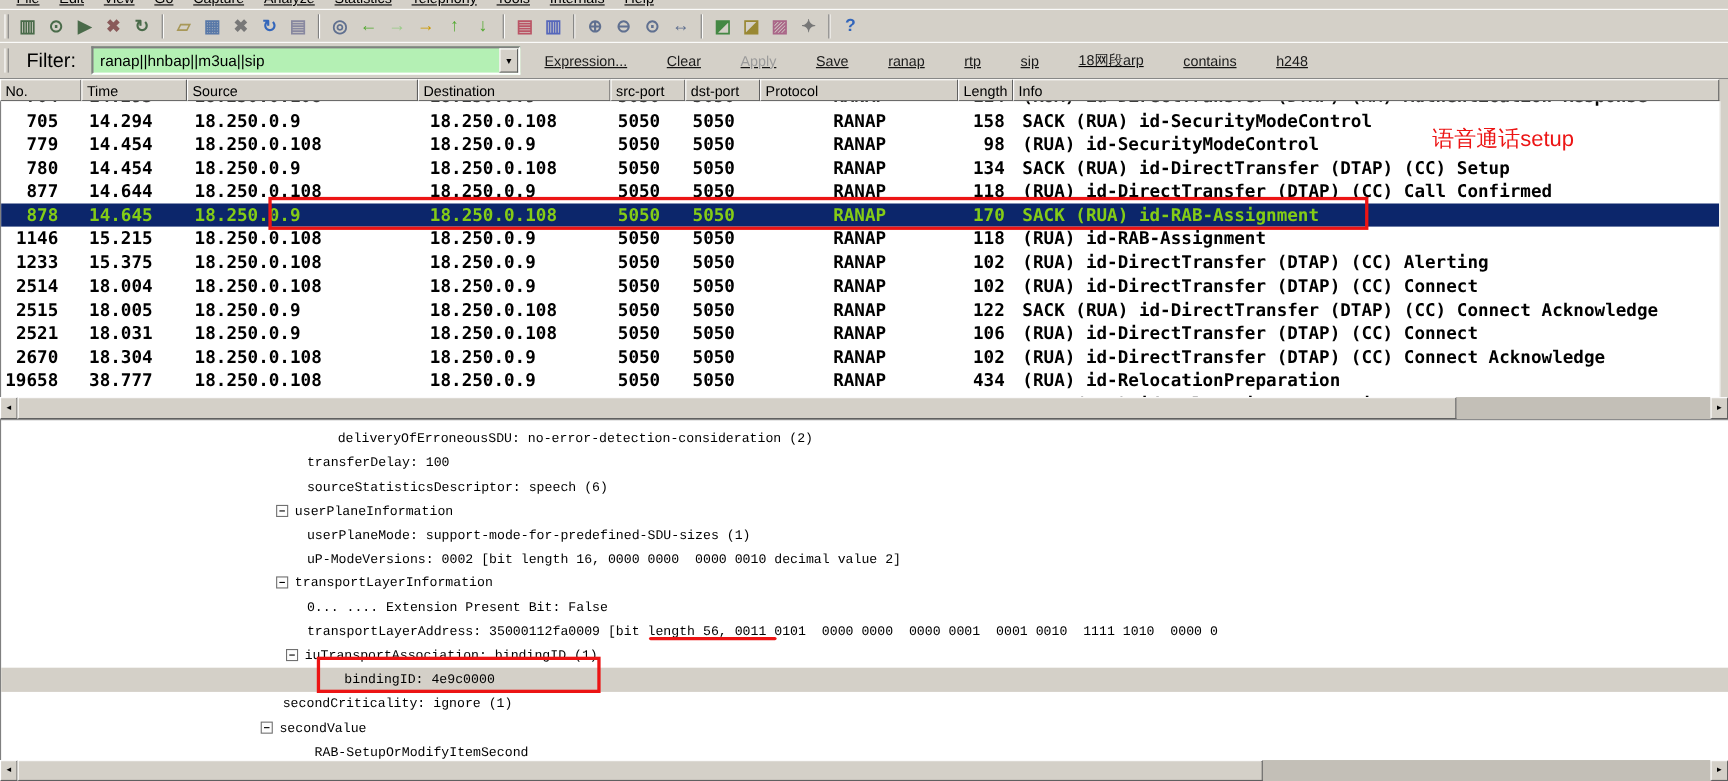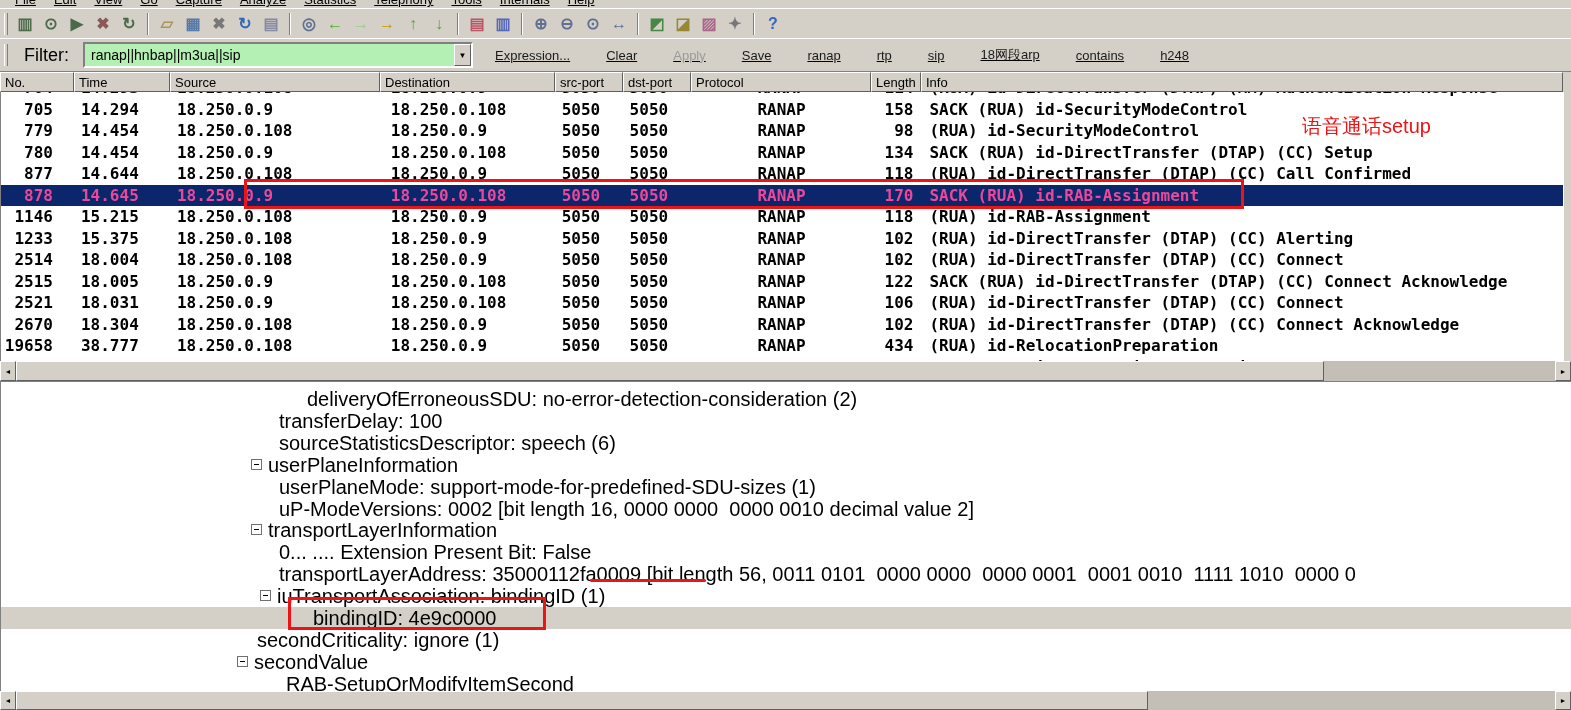--- a/index.html
+++ b/index.html
@@ -38,21 +38,21 @@
   
   .pkt-header{ position:absolute; left:0; top:72px; width:1571px; height:20px; display:flex; background:#d4d0c8; }
   .hcell{ height:20px; font-size:13px; padding:2px 0 0 4px; overflow:hidden; white-space:nowrap;
           background:#d4d0c8; border-top:1px solid #fff; border-left:1px solid #fff;
           border-right:1px solid #606060; border-bottom:1px solid #606060; }
   .pkt-rows{ position:absolute; left:0; top:92px; width:1563px; height:269px; overflow:hidden;
              background:#fff; border-left:1px solid #808080;font-weight:bold; }
   .prow{ display:flex; height:21.5px; line-height:21.5px; font-family:"DejaVu Sans Mono", monospace;
          font-size:16px; white-space:pre; }
   .prow.partial-top{ margin-top:-15px; }
-  .prow.selected{ background:#0c266b; color:#ec4899; }
+  .prow.selected{ background:#0c266b; color:#84cc16; }
   .cell{ overflow:hidden; white-space:pre; }
   .cell.c0{ text-align:right; padding-right:22px; }
   .cell.c1{ padding-left:6px; }
   .cell.c2{ padding-left:6px; }
   .cell.c3{ padding-left:10px; }
   .cell.c4{ padding-left:6px; }
   .cell.c5{ padding-left:6px; }
   .cell.c6{ text-align:center; }
   .cell.c7{ text-align:right; padding-right:8px; }
   .cell.c8{ padding-left:8px; }
@@ -69,22 +69,22 @@
   .sb-btn.right{ right:0; }
   .sb-thumb{ position:absolute; top:0; bottom:0; left:16px; background:#d4d0c8;
              border-top:1px solid #fff; border-left:1px solid #fff;
              border-bottom:1px solid #606060; border-right:1px solid #606060; }
   .sb1 .sb-thumb{ width:1308px; }
   .sb2 .sb-thumb{ width:1132px; }
   
   .detail{ position:absolute; left:0; top:381px; width:1571px; height:310px; background:#fff;
            border-top:1px solid #808080; border-left:1px solid #808080; overflow:hidden; }
   .hl-band{ position:absolute; left:0; top:225px; width:1571px; height:22px; background:#d4d0c8; }
-  .dline{ position:absolute; height:22px; line-height:22px; font-family:Liberation Sans, sans-serif;
-          font-size:20px; white-space:pre; }
+  .dline{ position:absolute; height:22px; line-height:22px; font-family:Liberation Mono, monospace;
+          font-size:12px; white-space:pre; }
   .exp{ position:absolute; left:-17px; top:5px; width:11px; height:11px; background:#fdfdfd;
         border:1px solid #707070; }
   .exp::before{ content:""; position:absolute; left:2px; right:2px; top:4px; border-top:1px solid #000; }
   
   .red-rect{ position:absolute; border:3px solid #ec1414; }
   .rect-list{ left:244px; top:179px; width:1000px; height:30px; }
   .rect-detail{ left:288px; top:597px; width:258px; height:33px; }
   .red-underline{ position:absolute; left:590px; top:579px; width:116px; height:3px; background:#ec1414; border-radius:2px; }
   .red-note{ position:absolute; color:#ec1414; font-size:20px; white-space:nowrap;
              font-family:"Liberation Sans", sans-serif; }

